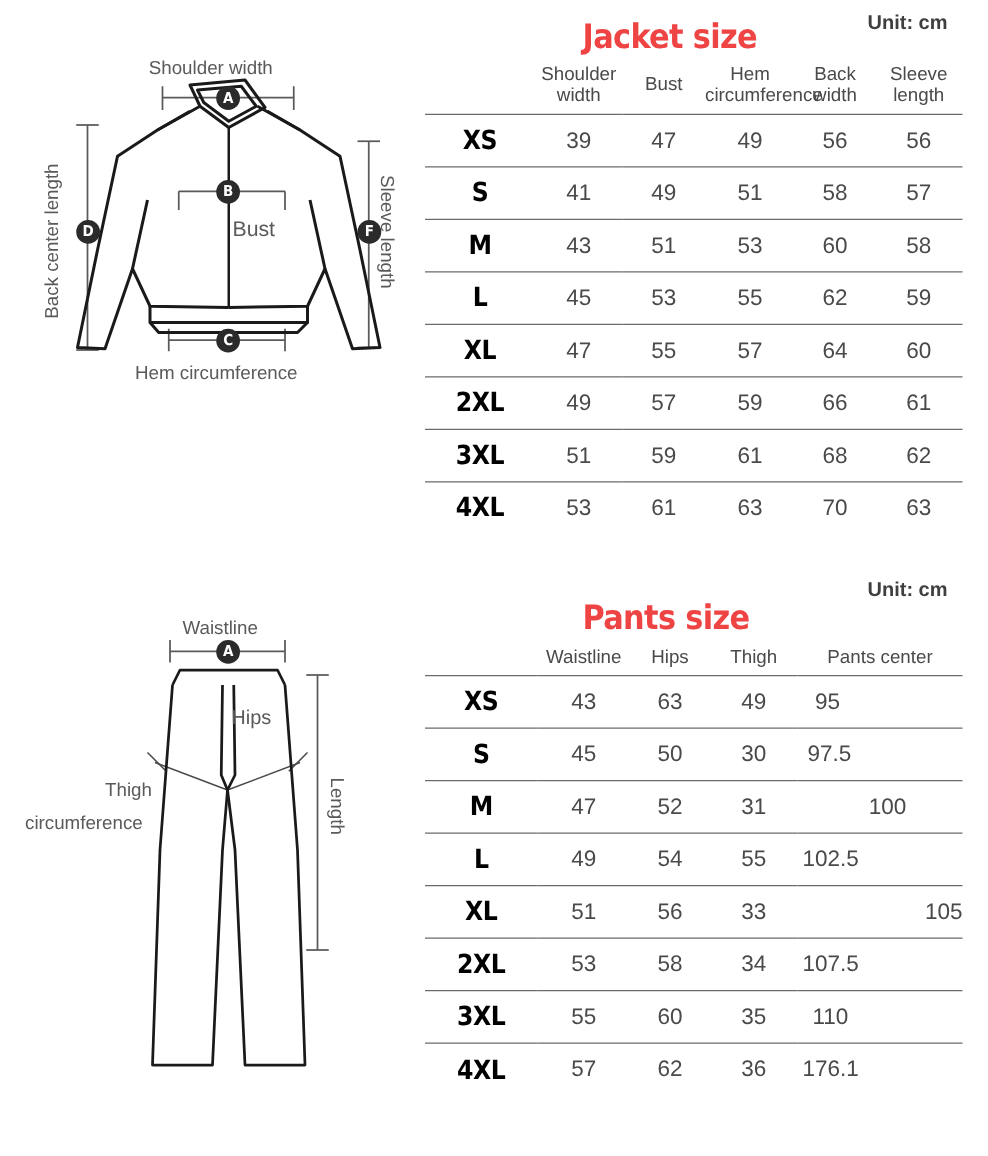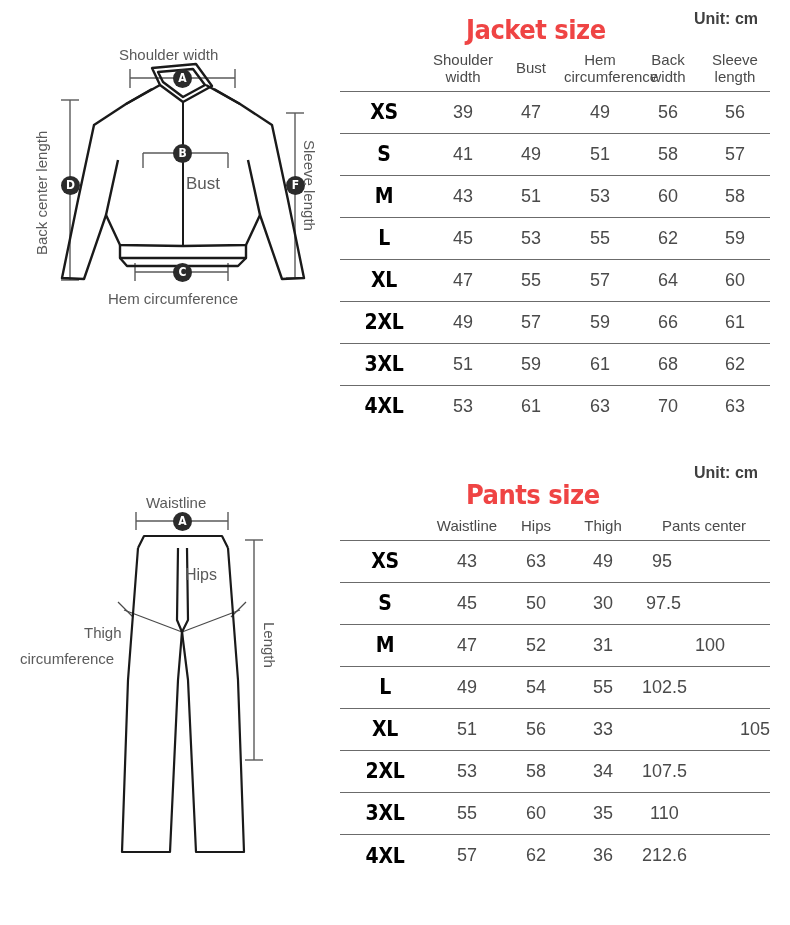--- a/index.html
+++ b/index.html
@@ -363,16 +363,16 @@
       <td>55</td>
       <td>60</td>
       <td>35</td>
       <td style="text-align:left;padding-left:12px;">110</td>
     </tr>
     <tr>
       <td class="size-cell">4XL</td>
       <td>57</td>
       <td>62</td>
       <td>36</td>
-      <td style="text-align:left;padding-left:4px;">212.6</td>
+      <td style="text-align:left;padding-left:4px;">176.1</td>
     </tr>
   </tbody>
 </table>
 
 </body></html>

